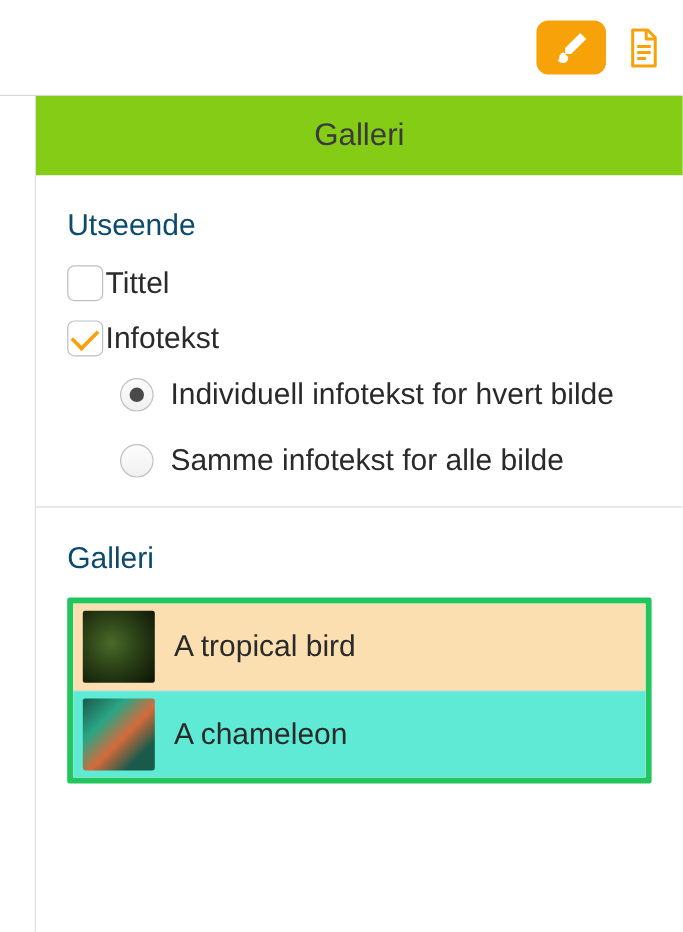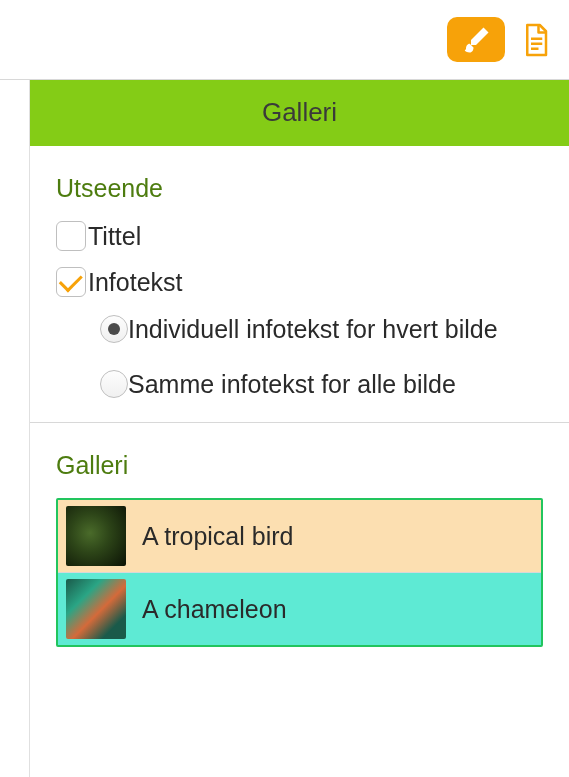--- a/index.html
+++ b/index.html
@@ -72,21 +72,21 @@
     }
     .tab.active {
       background: #84cc16;
       border-bottom: 1px solid transparent;
     }
     .content {
       padding: 28px 26px 0 26px;
     }
     .section-title {
       font-size: 25px;
-      color: #4d7c0f;
+      color: #0c4a6e;
       margin-bottom: 18px;
       font-weight: 400;
     }
     .checkbox-row {
       display: flex;
       align-items: center;
       gap: 2px;
       margin-bottom: 16px;
     }
     .checkbox {
@@ -112,20 +112,21 @@
       font-size: 25px;
       color: #2a2a2a;
     }
     .radio-group {
       margin-left: 44px;
       margin-top: 6px;
     }
     .radio-row {
       display: flex;
       align-items: flex-start;
+      gap: 14px;
       margin-bottom: 22px;
     }
     .radio {
       width: 28px;
       height: 28px;
       border: 1.5px solid #bfbfbf;
       border-radius: 50%;
       display: flex;
       align-items: center;
       justify-content: center;
@@ -145,21 +146,21 @@
       font-size: 25px;
       color: #2a2a2a;
       line-height: 1.3;
     }
     .divider {
       height: 1px;
       background: #d8d8d8;
       margin: 14px -26px 28px -26px;
     }
     .images-list {
-      border: 2px solid #22c55e;
+      border: 5px solid #22c55e;
       border-radius: 2px;
       overflow: hidden;
     }
     .image-row {
       display: flex;
       align-items: center;
       gap: 16px;
       padding: 6px 8px;
       border-bottom: 1px solid #d8d8d8;
     }

